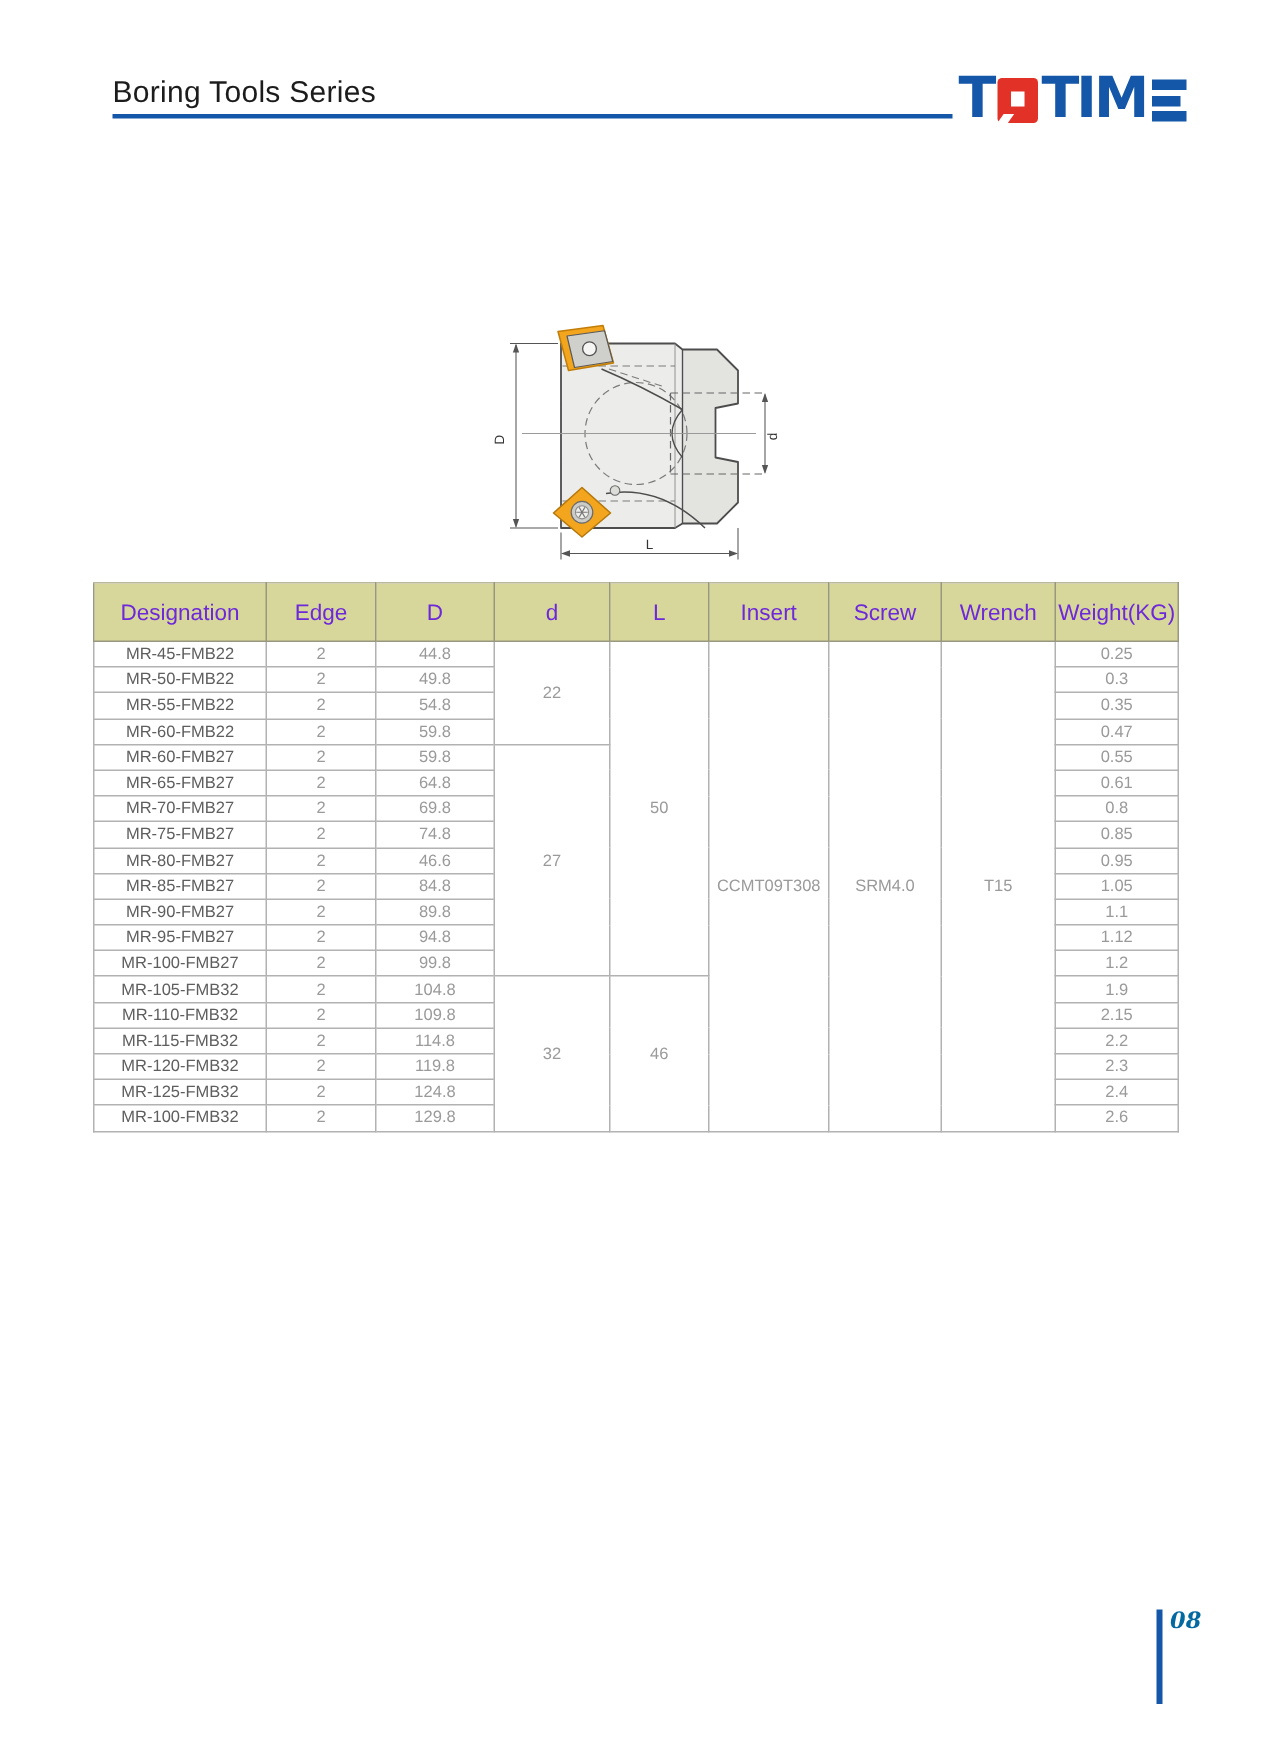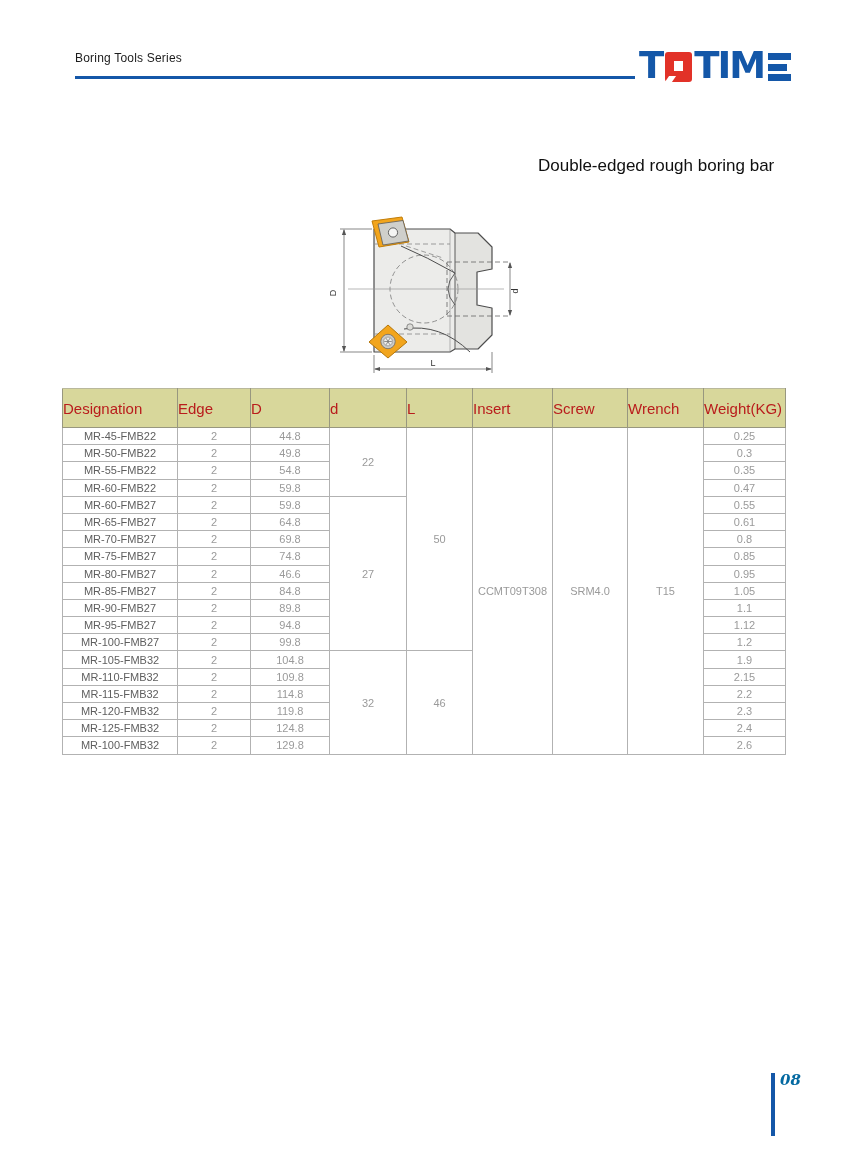--- a/index.html
+++ b/index.html
@@ -3,21 +3,21 @@
 <meta charset="utf-8">
 <style>
   * { margin:0; padding:0; box-sizing:border-box; }
   html,body { background:#ffffff; }
   .page {
     position:relative; width:849px; height:1160px; background:#fff;
     font-family:"Liberation Sans", sans-serif; overflow:hidden;
   }
 
   
-  .series-title { position:absolute; left:75px; top:51px; font-size:12px; color:#1c1c1c; letter-spacing:0.2px; }
+  .series-title { position:absolute; left:75px; top:51px; font-size:20px; color:#1c1c1c; letter-spacing:0.2px; }
   .header-rule  { position:absolute; left:75px; top:76px; width:560px; height:3px; background:#1457a8; }
   .logo { position:absolute; left:639px; top:45px; height:38px; display:flex; align-items:flex-end; }
   .lg-txt { font-family:"DejaVu Sans", sans-serif; font-weight:bold; font-size:37px; line-height:0.92;
             color:#1457a8; letter-spacing:-2px; transform:scaleY(1.02); }
   .lg-o { position:relative; display:inline-block; width:27px; height:30px; background:#e23228;
           border-radius:3px; margin:0 2px 1px 3px; }
   .lg-o-hole { position:absolute; left:9px; top:9px; width:9px; height:10px; background:#fff; }
   .lg-o::after { content:""; position:absolute; left:2px; bottom:0; width:7px; height:6px;
                  background:#fff; transform:skewX(-35deg); }
   .lg-e { display:inline-flex; flex-direction:column; justify-content:space-between;
@@ -29,22 +29,22 @@
   .section-title { position:absolute; left:538px; top:156px; font-size:17px; color:#101010; }
 
   
   .drawing { position:absolute; left:322px; top:197px; }
 
   
   .spec-table { position:absolute; left:62px; top:388px; width:723px;
                 border-collapse:collapse; table-layout:fixed;
                 border:1px solid #858585; }
   .spec-table th {
-    height:39px; background:#d8d79b; color:#b91c1c; font-weight:normal;
-    font-size:15px; text-align:left; border:1px solid #98977f; border-top-color:#b9b89c;
+    height:39px; background:#d8d79b; color:#6d28d9; font-weight:normal;
+    font-size:15px; text-align:center; border:1px solid #98977f; border-top-color:#b9b89c;
   }
   .spec-table td {
     height:17.2px; font-size:11px; text-align:center; vertical-align:middle;
     border:1px solid #b2b2b2; padding:0 2px; background:#fff;
   }
   .c-des { color:#5e5e5e; }
   .c-num { color:#9a9a9a; }
 
   
   .footer-bar { position:absolute; left:771px; top:1073px; width:4px; height:63px; background:#1457a8; }
@@ -64,21 +64,20 @@
         <span class="lg-o-hole"></span>
       </span>
     <span class="lg-txt">TIM</span>
     <span class="lg-e">
         <i></i>
         <i></i>
         <i></i>
       </span>
   </div>
 
-  <div class="section-title">Double-edged rough boring bar</div>
 
   <svg class="drawing" width="240" height="192" viewBox="0 0 240 192">
 
     <path d="M52,32 L128,32 L133,36 L156,36 L170,50 L170,72 L155,75 L155,108 L170,111 L170,138 L156,152 L133,152 L128,155 L52,155 Z" fill="#ececea" stroke="none"></path>
 
     <path d="M133,36 L156,36 L170,50 L170,72 L155,75 L155,108 L170,111 L170,138 L156,152 L133,152 Z" fill="#e3e3e0" stroke="none"></path>
 
     <path d="M52,32 L128,32 L133,36 L156,36 L170,50 L170,72 L155,75 L155,108 L170,111 L170,138 L156,152 L133,152 L128,155 L52,155 Z" fill="none" stroke="#4d4d4d" stroke-width="1.2" stroke-linejoin="round"></path>
     <line x1="133" y1="36" x2="133" y2="152" stroke="#4d4d4d" stroke-width="0.9"></line>
     <line x1="128" y1="32" x2="128" y2="155" stroke="#8a8a8a" stroke-width="0.6"></line>

